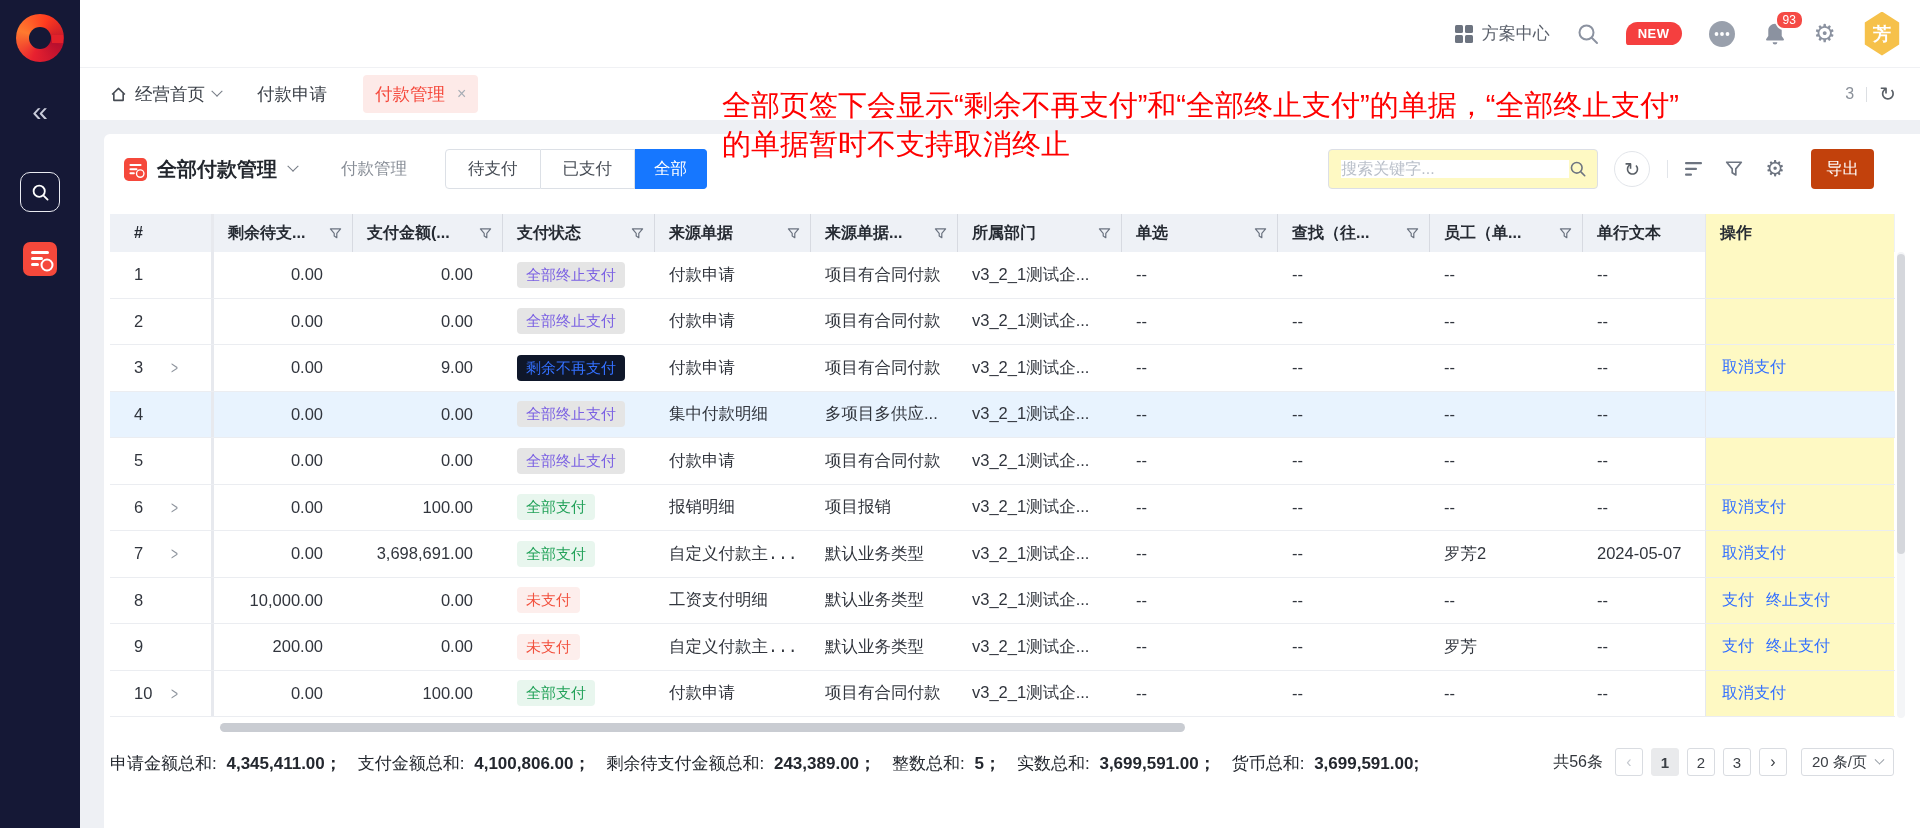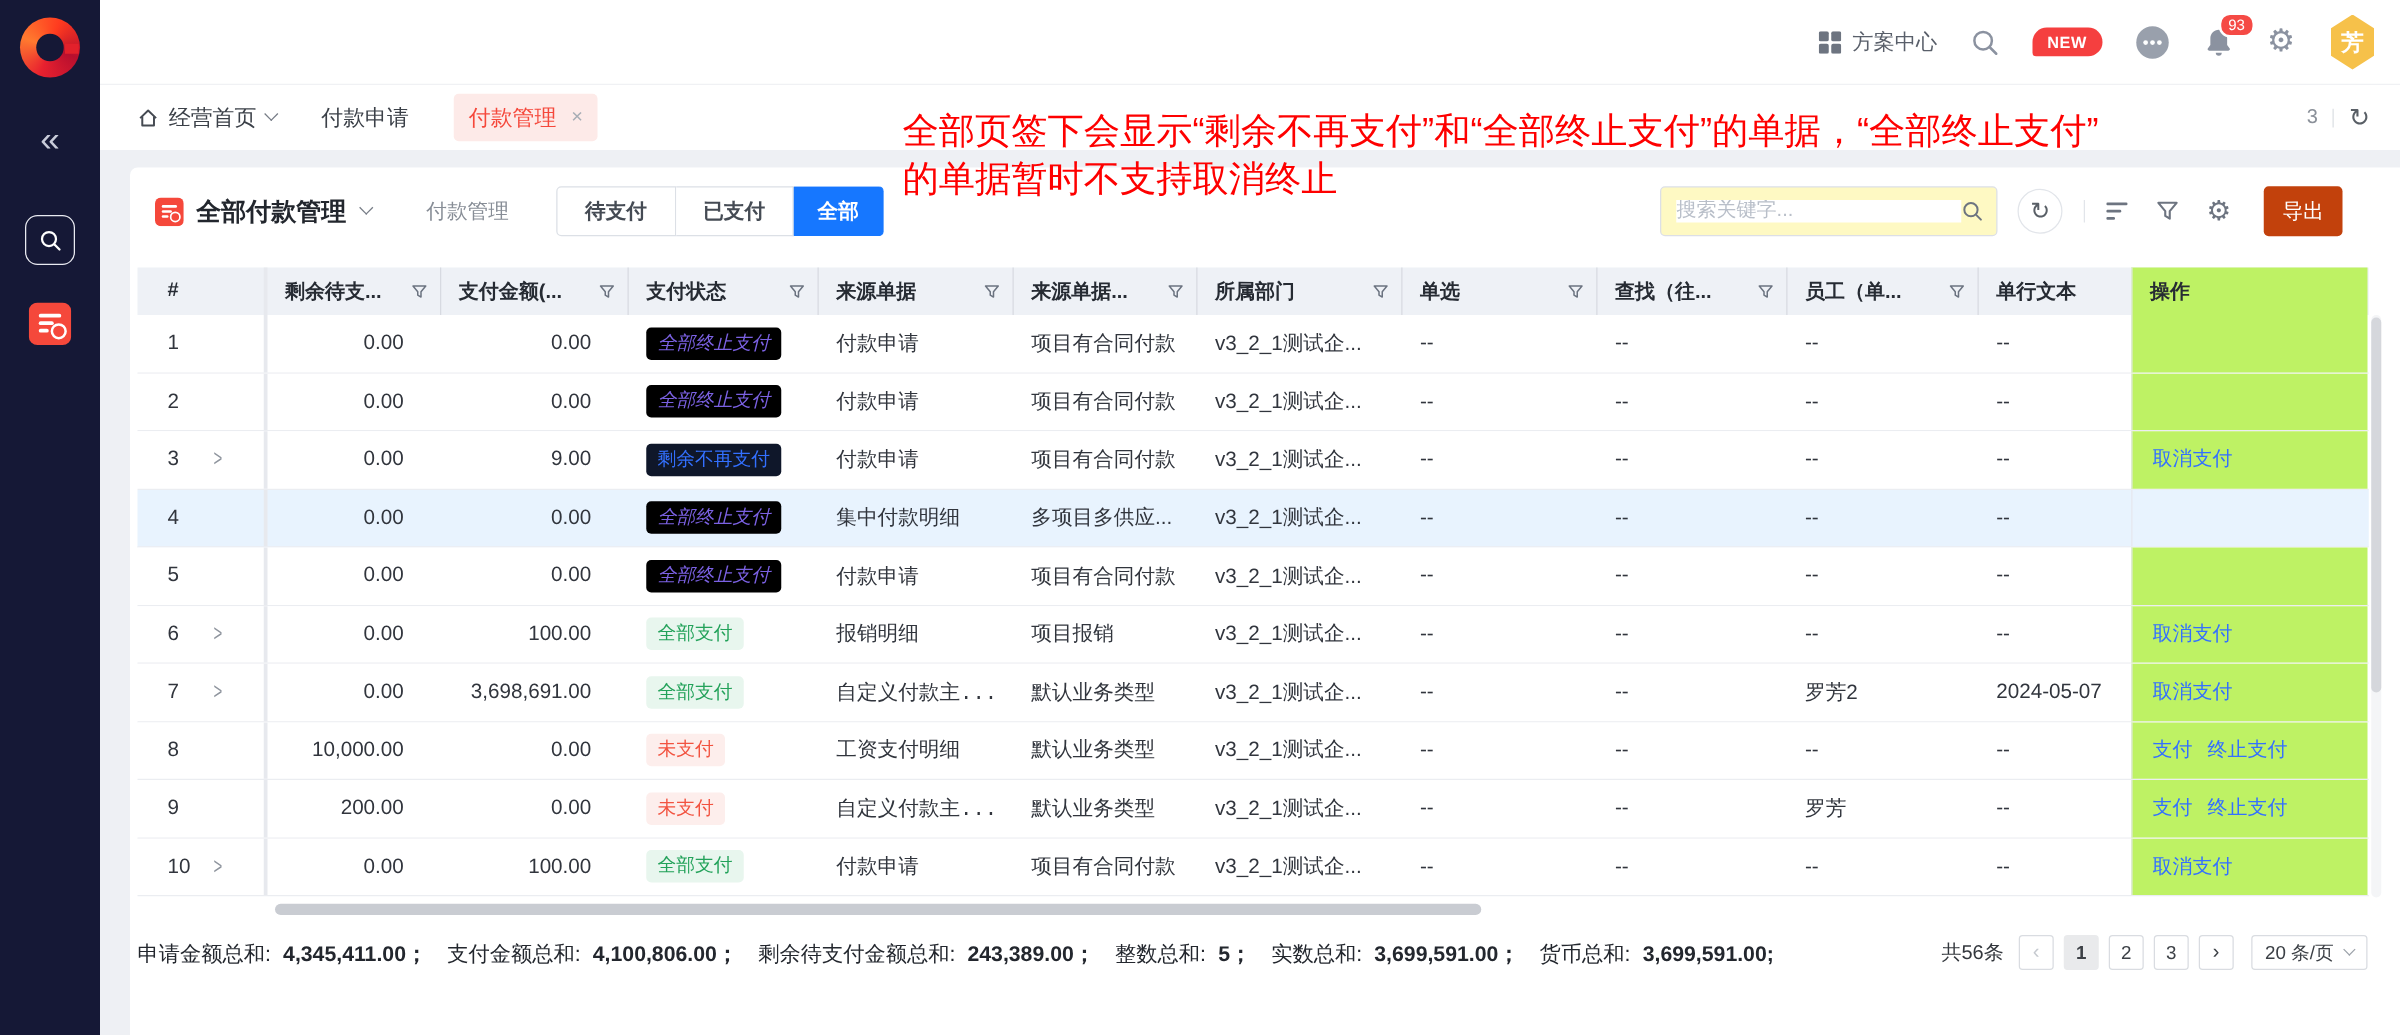--- a/index.html
+++ b/index.html
@@ -51,21 +51,21 @@
   
   .card { position:absolute; left:104px; top:134px; width:1816px; height:694px; background:#fff;
     border-radius:6px 0 0 0; }
 
   
   .toolbar { position:absolute; left:124px; top:148px; width:1750px; height:42px;
     display:flex; align-items:center; z-index:5; }
   .view-title { font-size:20px; font-weight:bold; color:#22262d; margin-left:10px; white-space:nowrap; }
   .title-caret { margin-left:12px; }
   .module-label { margin-left:44px; font-size:16.5px; color:#878d96; white-space:nowrap; }
-  .segments { margin-left:38px; display:flex;font-weight:bold; }
+  .segments { margin-left:38px; display:flex; }
   .seg { height:40px; padding:0 22px; border:1px solid #dce0e6; border-left:none; background:#fff;
     font-size:16.5px; color:#454b54; display:flex; align-items:center; cursor:pointer; white-space:nowrap; }
   .seg:first-child { border-left:1px solid #dce0e6; border-radius:4px 0 0 4px; }
   .seg:last-child { border-radius:0 4px 4px 0; }
   .seg.active { background:#1677ff; border-color:#1677ff; color:#fff; padding:0 19px; }
   .toolbar-right { margin-left:auto; display:flex; align-items:center; }
   .searchbox { width:270px; height:40px; border:1px solid #dcdfe6; border-radius:4px;
     display:flex; align-items:center; padding:0 10px 0 12px; background:#fef9c3; }
   .searchbox input { border:none; outline:none; flex:1; font-size:16px; color:#333; min-width:0;
     font-family:inherit; }
@@ -89,25 +89,25 @@
   .tr.hl .c11 { background:#e8f3fe; }
   .td { font-size:16.5px; color:#31353d; padding-left:14px; white-space:nowrap; overflow:hidden;
     flex:none; display:flex; align-items:center; height:100%; }
   .td.num { justify-content:flex-end; padding-right:30px; padding-left:0; }
   .c0 { width:104px; }
   .th.c0, .td.c0 { padding-left:24px; border-right:3px solid #e7e9ee; }
   .c1 { width:139px; } .c2 { width:150px; } .c3 { width:152px; } .c4 { width:156px;font-family:Liberation Mono, monospace; }
   .c5 { width:147px; } .c6 { width:164px; } .c7 { width:156px; } .c8 { width:152px; }
   .c9 { width:153px; } .c10 { width:122px; } .c11 { width:189px; }
   .th.c1,.th.c2,.th.c3,.th.c4,.th.c5,.th.c6,.th.c7,.th.c8,.th.c9 { border-right:1px solid #d7dae1; }
-  .c11 { border-left:1px solid #e5e8ee; background:#bef264; }
+  .c11 { border-left:1px solid #e5e8ee; background:#fef9c3; }
   .row-num { width:28px; color:#31353d; }
   .row-expand { margin-left:8px; color:#8f959e; font-size:15px; transform:scale(.8,1.25); cursor:pointer; }
   .badge { padding:4px 9px; border-radius:4px; font-size:15px; line-height:1.2; }
-  .st-purple { color:#7b61e3; background:#000000;font-style:italic; }
+  .st-purple { color:#7b61e3; background:#e5e5e5; }
   .st-blue   { color:#3370ff; background:#0f172a; }
   .st-green  { color:#23a25a; background:#e8f6ee; }
   .st-red    { color:#f25340; background:#fdeeec; }
   .ops { gap:12px; padding-left:16px; }
   .op-link { color:#3370ff; font-size:16px; cursor:pointer; text-decoration:none; white-space:nowrap; }
 
   .vscroll-track { position:absolute; left:1897px; top:252px; width:8px; height:466px; background:#f4f5f7;
     border-radius:4px; z-index:6; }
   .vscroll-thumb { position:absolute; left:0; top:2px; width:8px; height:300px; background:#d5d7dc;
     border-radius:4px; }

